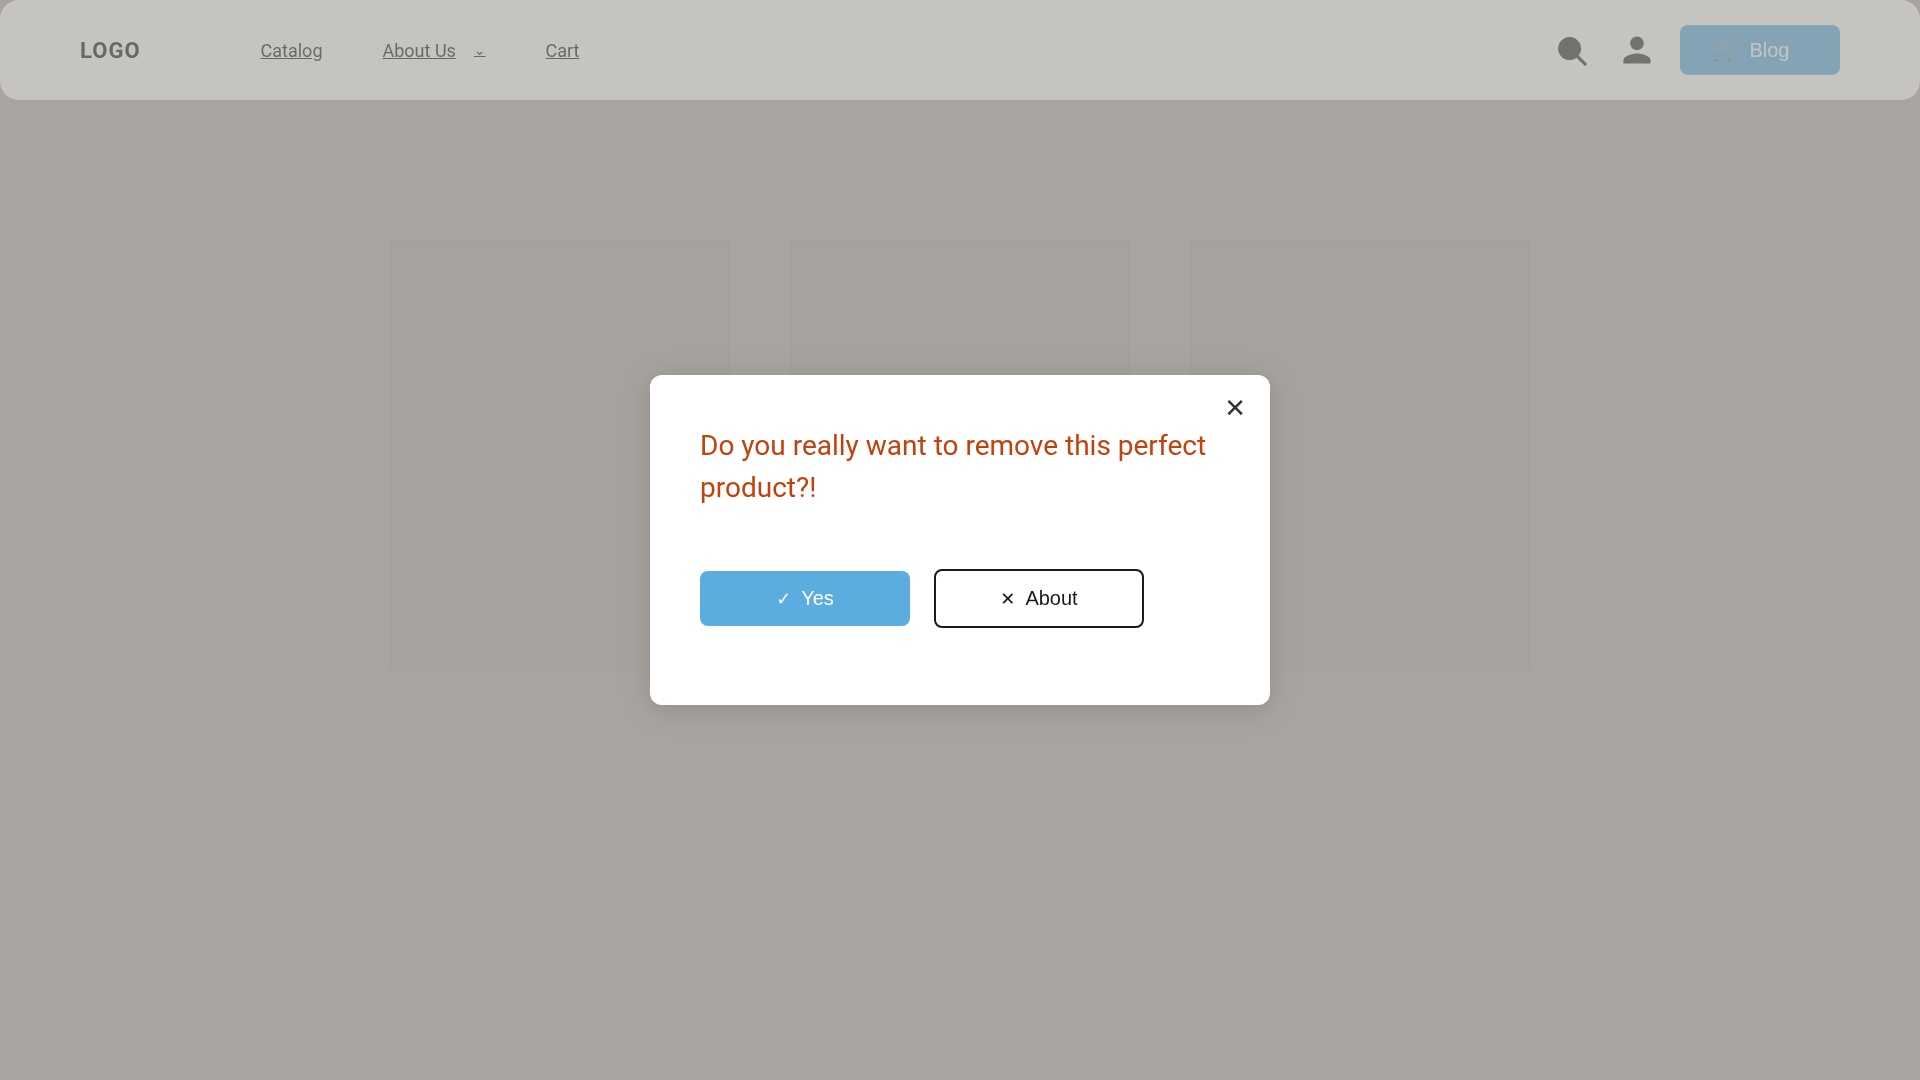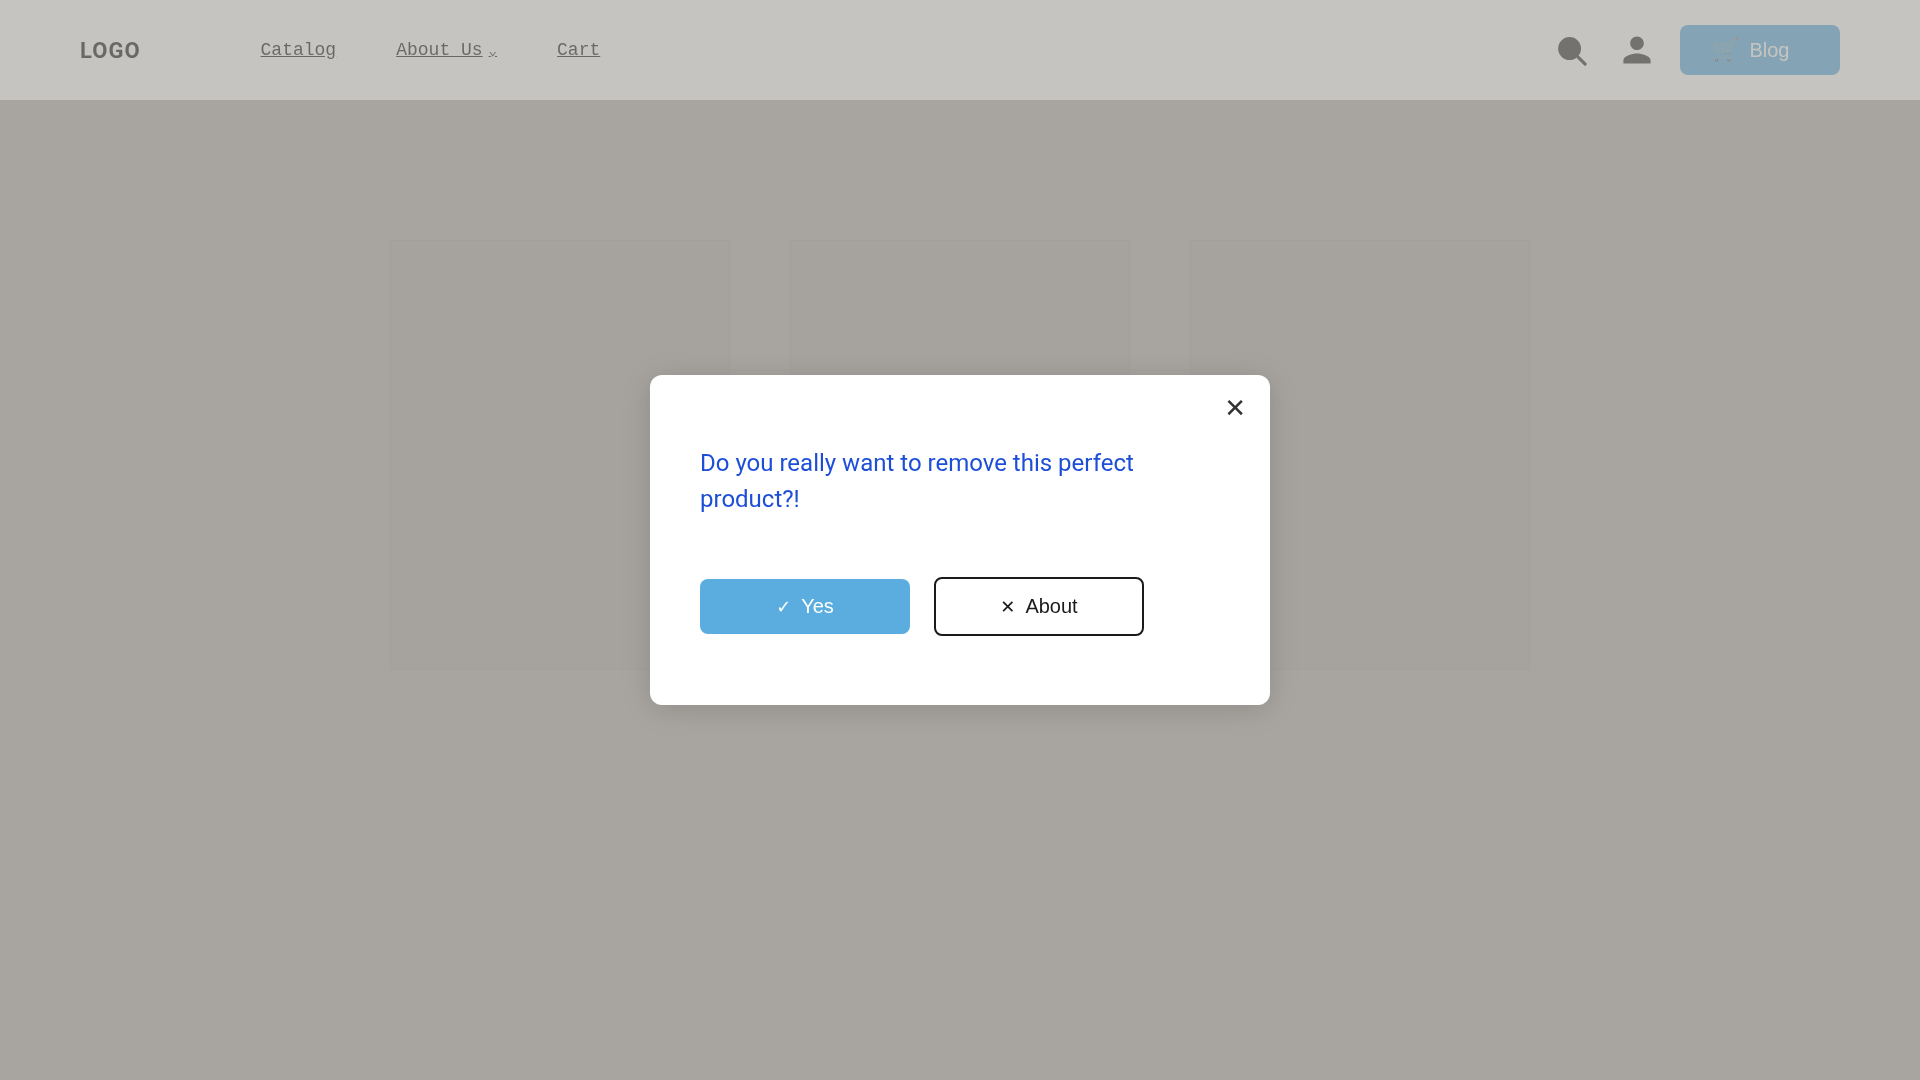--- a/index.html
+++ b/index.html
@@ -16,20 +16,21 @@
     
     .header {
       width: 100%;
       height: 100px;
       background-color: #ffffff;
       display: flex;
       align-items: center;
       padding: 0 80px;
       position: relative;
       z-index: 1;
+      border-radius: 19px;
     }
 
     .header-logo {
       font-size: 22px;
       font-weight: 700;
       color: #1a1a1a;
       letter-spacing: 1px;
       margin-right: 120px;
     }
 
@@ -38,27 +39,26 @@
       align-items: center;
       gap: 60px;
       flex: 1;
     }
 
     .nav-link {
       font-size: 18px;
       color: #1a1a1a;
       text-decoration: underline;
       cursor: pointer;
-      font-family: Liberation Mono, monospace;
     }
 
     .nav-link-with-chevron {
       display: flex;
       align-items: center;
-      gap: 6px;
+      gap: 18px;
     }
 
     .chevron-icon {
       font-size: 14px;
       color: #1a1a1a;
     }
 
     .header-actions {
       display: flex;
       align-items: center;
@@ -168,24 +168,23 @@
       background: none;
       border: none;
       cursor: pointer;
       font-size: 26px;
       color: #333;
       line-height: 1;
       font-weight: 400;
     }
 
     .modal-message {
-      font-size: 24px;
-      color: #1d4ed8;
+      font-size: 28px;
+      color: #c2410c;
       line-height: 1.5;
-      margin-top: 20px;
       margin-bottom: 60px;
     }
 
     .modal-actions {
       display: flex;
       gap: 24px;
       align-items: center;
     }
 
     .btn-yes {

